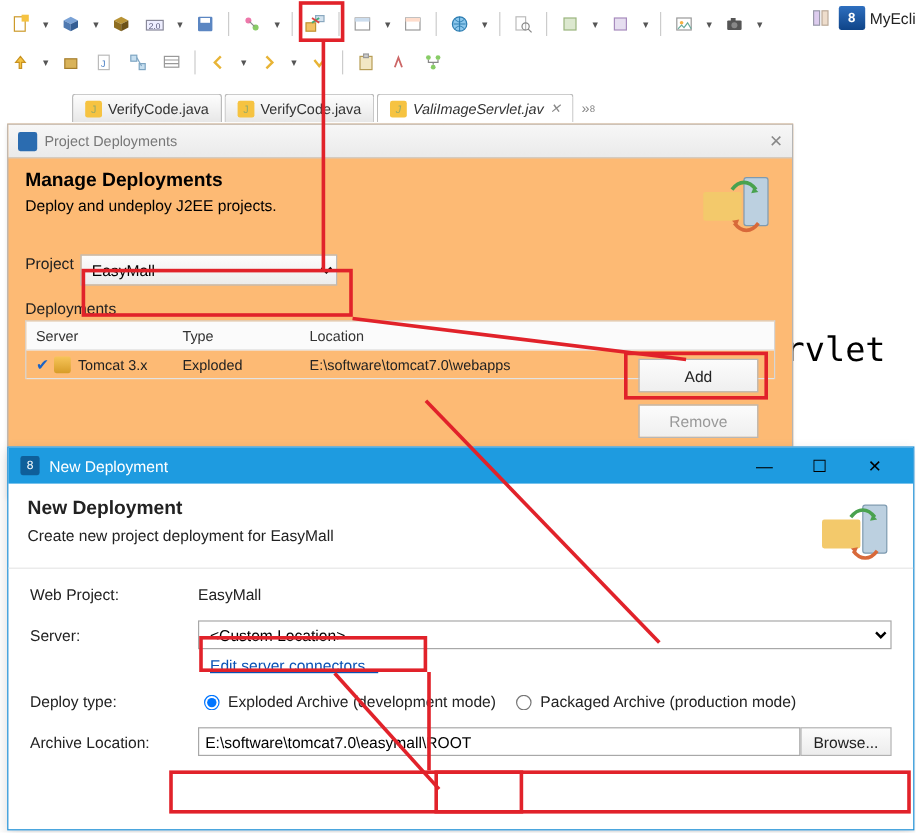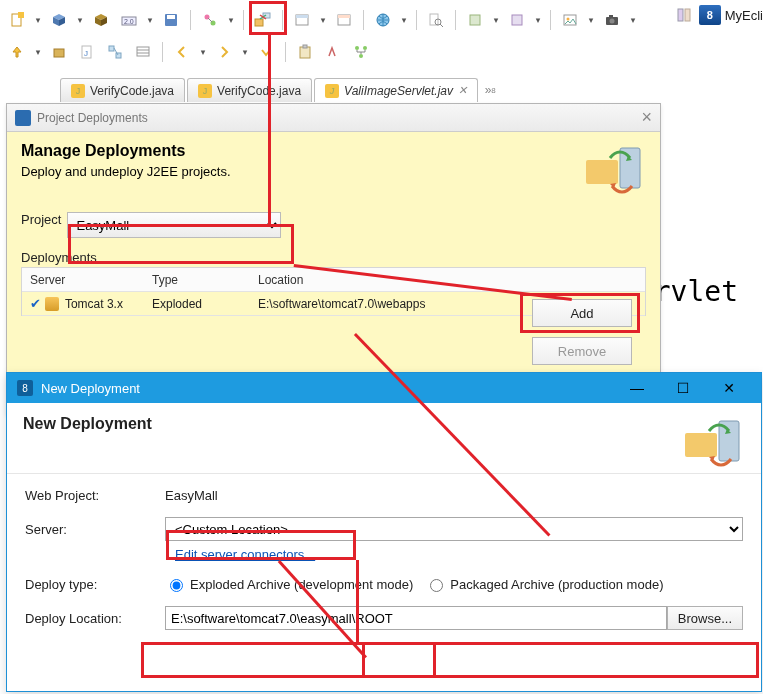--- a/index.html
+++ b/index.html
@@ -20,21 +20,21 @@
   .tabbar { position:absolute; top:78px; left:60px; height:24px; display:flex; }
   .tab { display:flex; align-items:center; gap:5px; padding:3px 10px; border:1px solid #bbb; border-bottom:none; background:linear-gradient(#fdfdfd,#e7e7e7); border-top-left-radius:3px; border-top-right-radius:3px; margin-right:2px; font-size:12px; color:#333; }
   .tab.active { background:#fff; font-style:italic; }
   .tab .jicon { width:14px;height:14px;background:#f6c341;border-radius:2px;display:flex;align-items:center;justify-content:center;font-size:9px;color:#9a6; }
   .tabclose { font-size:11px; color:#888; cursor:default; }
 
   
   .servlet-text { position:absolute; top:275px; left:620px; font-family:Consolas,monospace; font-size:28px; color:#000; }
 
   
-  .dlg1 { position:absolute; top:103px; left:6px; width:655px; height:312px; border:1px solid #b5b5b5; background:#fef9c3; box-shadow:0 2px 4px rgba(0,0,0,.1); }
+  .dlg1 { position:absolute; top:103px; left:6px; width:655px; height:312px; border:1px solid #b5b5b5; background:#fdba74; box-shadow:0 2px 4px rgba(0,0,0,.1); }
   .dlg1-title { height:28px; background:linear-gradient(#f7f7f7,#eaeaea); display:flex; align-items:center; padding:0 8px; border-bottom:1px solid #ccc; color:#777; }
   .dlg1-title .ticon { width:16px;height:16px;background:#2b6cb0;border-radius:2px;margin-right:6px; }
   .dlg1-close { margin-left:auto; font-size:18px; color:#888; }
   .dlg1-head { padding:10px 14px 4px 14px; display:flex; }
   .dlg1-head-left { flex:1; }
   .dlg1-head h2 { margin:0 0 4px 0; font-size:16px; font-weight:bold; color:#000; }
   .dlg1-head p { margin:4px 0 0 0; font-size:13px; color:#000; }
   .bannerimg { width:62px; height:52px; }
   .projrow { display:flex; padding:14px 14px 2px 14px; gap:6px; }
   .projrow label { font-size:13px; }
@@ -360,20 +360,21 @@
       <span>New Deployment</span>
       <div class="winbtns">
         <div class="winbtn">—</div>
         <div class="winbtn">☐</div>
         <div class="winbtn">✕</div>
       </div>
     </div>
     <div class="dlg2-head">
       <div style="flex:1">
         <h2>New Deployment</h2>
+        <p>Create new project deployment for EasyMall</p>
       </div>
       <svg class="bannerimg bannersvg" viewBox="0 0 62 52">
         <rect class="fold" x="2" y="18" width="32" height="24" rx="2"></rect>
         <rect class="srv" x="36" y="6" width="20" height="40" rx="2"></rect>
         <path d="M26 16c6-8 14-8 20 0" stroke="#49a24f" stroke-width="3" fill="none"></path>
           <path d="M44 14l4 4-6 1z" fill="#49a24f"></path>
         <path d="M48 44c-6 8-14 8-20 0" stroke="#d8693a" stroke-width="3" fill="none"></path>
           <path d="M30 46l-4-4 6-1z" fill="#d8693a"></path>
       </svg>
     </div>
@@ -396,21 +397,21 @@
               <input type="radio" name="dt" checked="" style="">
               <span>Exploded Archive (development mode)</span>
             </label>
           <label>
               <input type="radio" name="dt" style="">
               <span>Packaged Archive (production mode)</span>
             </label>
         </div>
       </div>
       <div class="frow">
-        <span class="lab">Deploy Location:</span>
+        <span class="lab">Archive Location:</span>
         <input type="text" class="deploc-input" value="E:\software\tomcat7.0\easymall\ROOT" style="">
         <div class="browsebtn">
             <span>Browse...</span>
           </div>
       </div>
     </div>
   </div>
 
   <div class="redbox" style="top:1px; left:249px; width:38px; height:34px;"></div>
   <div class="redbox" style="top:224px; left:68px; width:226px; height:40px;"></div>

